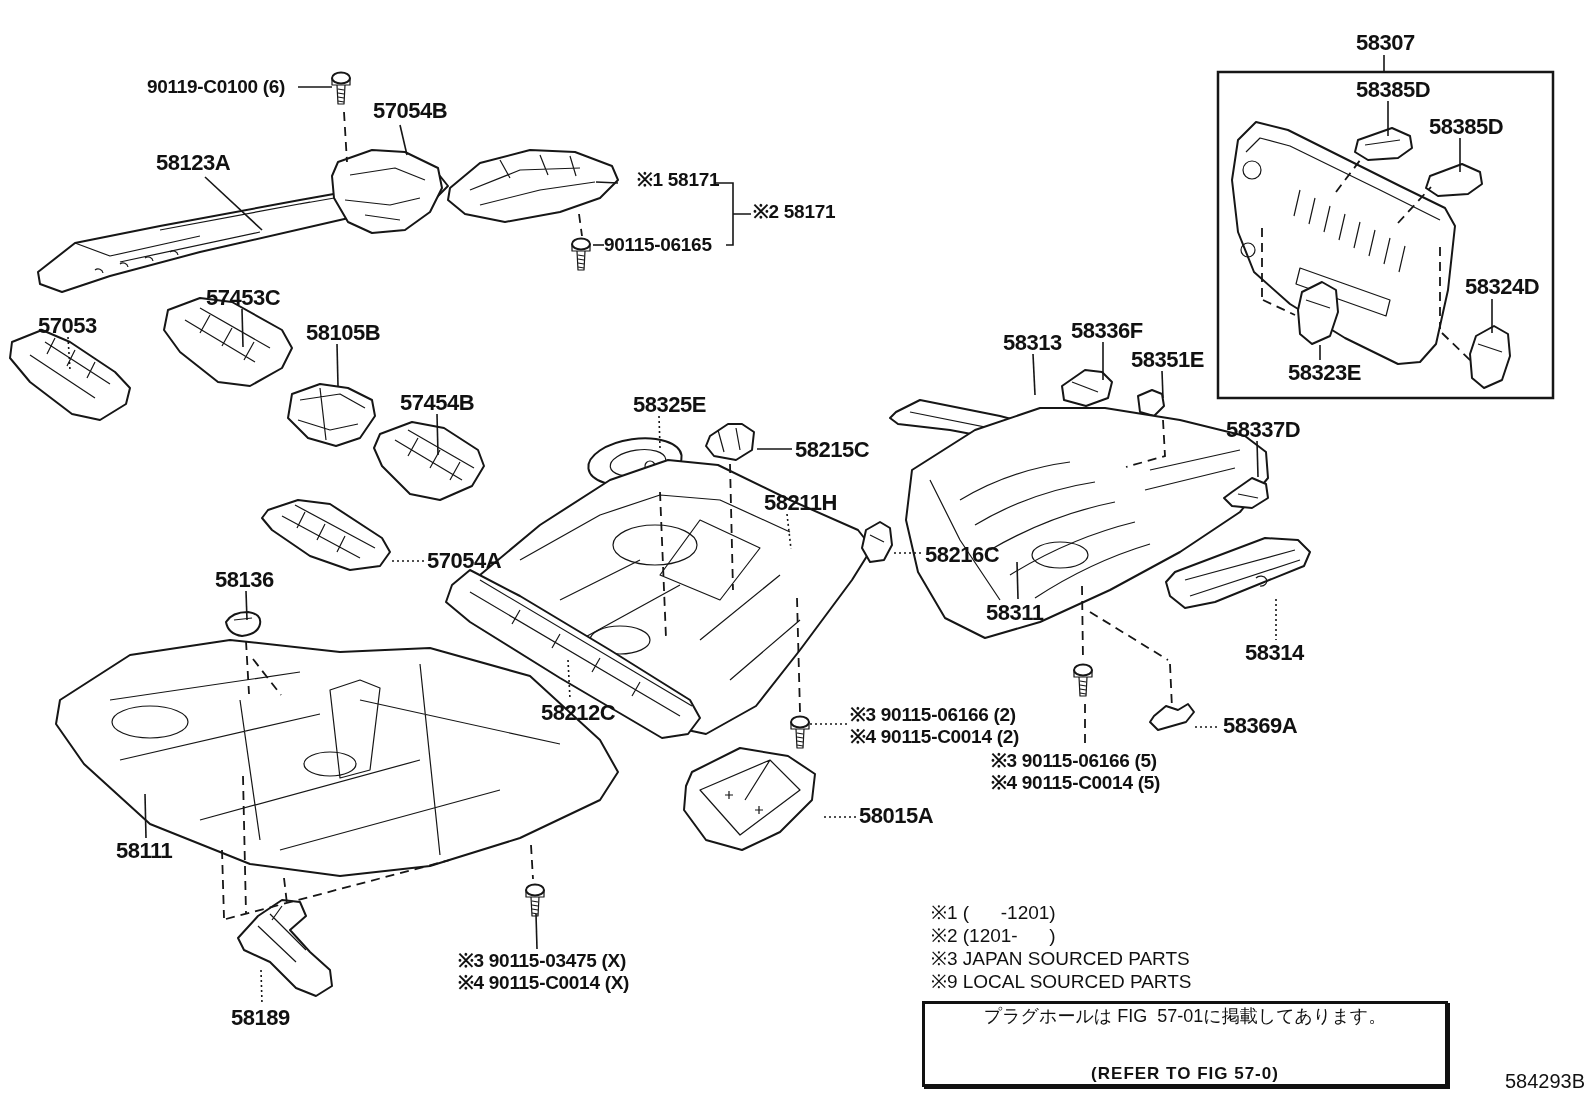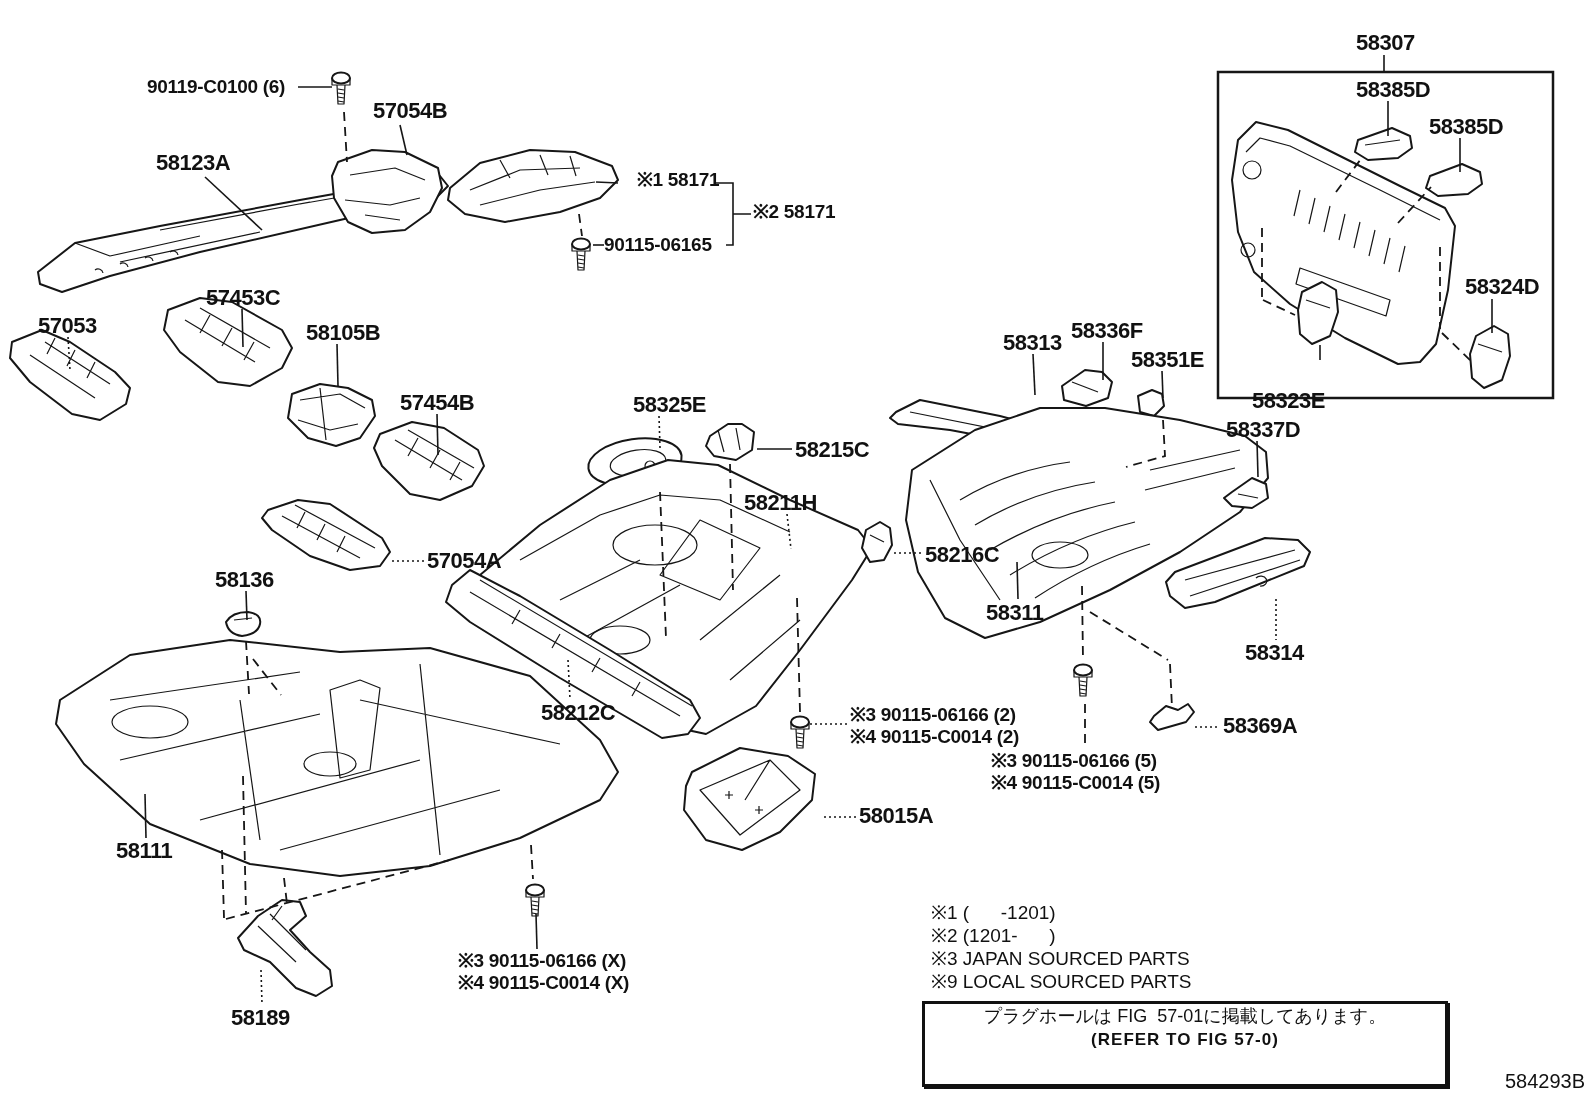--- a/index.html
+++ b/index.html
@@ -10,21 +10,21 @@
   .d{fill:none;stroke:#161616;stroke-width:1.2;stroke-linejoin:round;}
   .ld{fill:none;stroke:#161616;stroke-width:1.6;}
   .dot{fill:none;stroke:#161616;stroke-width:1.6;stroke-dasharray:2 3;}
   .dsh{fill:none;stroke:#161616;stroke-width:1.8;stroke-dasharray:9 6;}
   .bx{fill:none;stroke:#161616;stroke-width:2.5;}
   .plabel{position:absolute;font-weight:700;font-size:22px;letter-spacing:-0.5px;white-space:pre;line-height:1;}
   .flabel{position:absolute;font-weight:700;font-size:19px;letter-spacing:-0.3px;white-space:pre;line-height:1;}
   .llabel{position:absolute;font-weight:400;font-size:19px;white-space:pre;line-height:1;}
   #info-box{position:absolute;left:922px;top:1001px;width:520px;height:80px;
             border:3px solid #111;box-shadow:2px 2px 0 #111;background:#fff;
-            display:flex;flex-direction:column;justify-content:flex-start;align-items:center;gap:2px;}
+            display:flex;flex-direction:column;justify-content:space-between;align-items:center;gap:2px;}
   #info-box .jp{font-size:18px;white-space:pre;}
   #info-box .en{font-size:17px;white-space:pre;}
   #info-box .ref{font-size:17px;font-weight:700;white-space:pre;letter-spacing:1px;}
   #doc-number{position:absolute;left:1505px;top:1070px;font-size:20px;white-space:pre;}
 </style>
 </head>
 <body>
 
 <div id="stage">
 
@@ -271,30 +271,30 @@
     <g>
         <use href="#bolt" x="535" y="890"></use>
       </g>
   </svg>
 
   <div id="labels">
       <div class="plabel" style="left: 1356px; top: 32px;">58307</div>
       <div class="plabel" style="left: 1356px; top: 79px;">58385D</div>
       <div class="plabel" style="left: 1429px; top: 116px;">58385D</div>
       <div class="plabel" style="left: 1465px; top: 276px;">58324D</div>
-      <div class="plabel" style="left: 1252px; top: 362px; margin-top: 28px;">58323E</div>
+      <div class="plabel" style="left: 1288px; top: 362px;">58323E</div>
       <div class="plabel" style="left: 373px; top: 100px;">57054B</div>
       <div class="plabel" style="left: 156px; top: 152px;">58123A</div>
       <div class="plabel" style="left: 206px; top: 287px;">57453C</div>
       <div class="plabel" style="left: 38px; top: 315px;">57053</div>
       <div class="plabel" style="left: 306px; top: 322px;">58105B</div>
       <div class="plabel" style="left: 400px; top: 392px;">57454B</div>
       <div class="plabel" style="left: 633px; top: 394px;">58325E</div>
       <div class="plabel" style="left: 795px; top: 439px;">58215C</div>
-      <div class="plabel" style="left: 744px; top: 492px;">58211H</div>
+      <div class="plabel" style="left: 764px; top: 492px;">58211H</div>
       <div class="plabel" style="left: 1003px; top: 332px;">58313</div>
       <div class="plabel" style="left: 1071px; top: 320px;">58336F</div>
       <div class="plabel" style="left: 1131px; top: 349px;">58351E</div>
       <div class="plabel" style="left: 1226px; top: 419px;">58337D</div>
       <div class="plabel" style="left: 427px; top: 550px;">57054A</div>
       <div class="plabel" style="left: 215px; top: 569px;">58136</div>
       <div class="plabel" style="left: 925px; top: 544px;">58216C</div>
       <div class="plabel" style="left: 986px; top: 602px;">58311</div>
       <div class="plabel" style="left: 1245px; top: 642px;">58314</div>
       <div class="plabel" style="left: 541px; top: 702px;">58212C</div>
@@ -303,21 +303,21 @@
       <div class="plabel" style="left: 116px; top: 840px;">58111</div>
       <div class="plabel" style="left: 231px; top: 1007px;">58189</div>
       <div class="flabel" style="left: 147px; top: 77px;">90119-C0100 (6)</div>
       <div class="flabel" style="left: 620px; top: 170px; margin-left: 17px;">※1 58171</div>
       <div class="flabel" style="left: 753px; top: 202px;">※2 58171</div>
       <div class="flabel" style="left: 604px; top: 235px;">90115-06165</div>
       <div class="flabel" style="left: 850px; top: 705px;">※3 90115-06166 (2)</div>
       <div class="flabel" style="left: 850px; top: 727px;">※4 90115-C0014 (2)</div>
       <div class="flabel" style="left: 991px; top: 751px;">※3 90115-06166 (5)</div>
       <div class="flabel" style="left: 991px; top: 773px;">※4 90115-C0014 (5)</div>
-      <div class="flabel" style="left: 458px; top: 951px;">※3 90115-06166 (X)</div>
+      <div class="flabel" style="left: 458px; top: 951px;">※3 90115-03475 (X)</div>
       <div class="flabel" style="left: 458px; top: 973px;">※4 90115-C0014 (X)</div>
       <div class="llabel" style="left: 931px; top: 903px;">※1 (      -1201)</div>
       <div class="llabel" style="left: 931px; top: 926px;">※2 (1201-      )</div>
       <div class="llabel" style="left: 931px; top: 949px;">※3 JAPAN SOURCED PARTS</div>
       <div class="llabel" style="left: 931px; top: 972px;">※9 LOCAL SOURCED PARTS</div>
     </div>
 
   <div id="info-box">
     <div class="jp">プラグホールは FIG  57-01に掲載してあります。</div>
     <div class="ref">(REFER TO FIG 57-0)</div>

